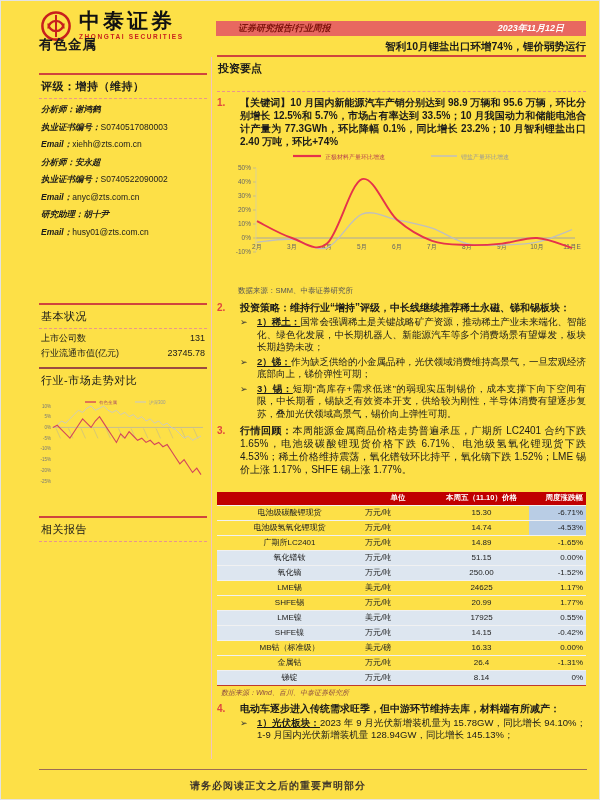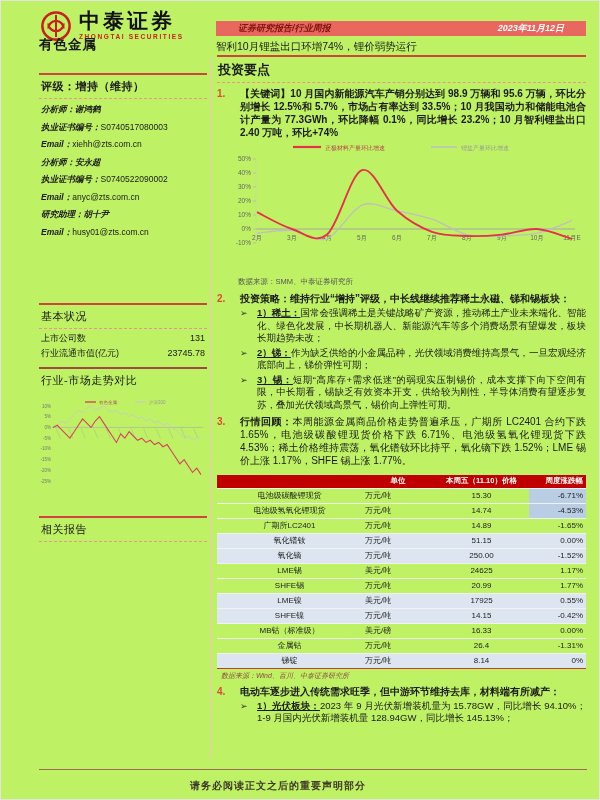--- a/index.html
+++ b/index.html
@@ -1,64 +1,64 @@
 <!DOCTYPE html>
 <html><head>
 <meta charset="utf-8">
 <style>
   *{margin:0;padding:0;box-sizing:border-box}
   html,body{background:#f4f4f4}
-  .page{position:relative;width:600px;height:800px;background:#bef264;margin:0 auto;
+  .page{position:relative;width:600px;height:800px;background:#fde047;margin:0 auto;
         font-family:"Liberation Sans","DejaVu Sans",sans-serif;color:#1a1a1a;overflow:hidden;
         border:1px solid #e3e3e3}
   
   .logo-wrap{position:absolute;left:38px;top:8px;display:flex;align-items:flex-start}
   .brand{margin-left:6px}
   .brand-cn{font-family:"Liberation Serif","DejaVu Serif",serif;font-size:21px;font-weight:bold;letter-spacing:3px;color:#111;line-height:24px}
   .brand-en{font-size:6.5px;color:#c8201d;letter-spacing:1.6px;font-weight:bold}
   .banner{position:absolute;left:215px;top:20px;width:370px;height:15px;background:#e86860;
           display:flex;justify-content:space-between;align-items:center;padding:0 22px}
   .banner-left{font-style:italic;font-weight:bold;font-size:9px;color:#7e120c}
   .banner-date{font-style:italic;font-weight:bold;font-size:9px;color:#ffffff}
   .industry{position:absolute;left:38px;top:35px;font-size:13.5px;font-weight:bold;letter-spacing:1px}
-  .report-title{position:absolute;left:215px;top:39px;width:370px;text-align:left;font-size:10.5px;font-weight:normal}
+  .report-title{position:absolute;left:215px;top:39px;width:370px;text-align:right;font-size:10.5px;font-weight:bold}
   
   .vdiv{position:absolute;left:210px;top:56px;width:1px;height:702px;background:#f2c4c0}
   .sidebar{position:absolute;left:38px;top:72px;width:168px}
   .maincol{position:absolute;left:216px;top:54px;width:369px}
   .redline{border-top:2px solid #cf453e}
   .dashed{border-top:1px dashed #e8958e;margin:1px 0 2px}
   .solidline{border-top:2px solid #9c4a42;margin-top:7px}
   
   .rating{font-size:11px;font-weight:bold;padding:4px 2px 3px;letter-spacing:.5px}
   .cline{font-size:8.5px;line-height:17.5px;white-space:nowrap;padding:0 2px}
   .c-label{font-weight:bold;font-style:italic}
   .c-val.bold{font-weight:bold;font-style:italic}
   .sec-h{font-size:11px;font-weight:normal;padding:4px 2px 3px;letter-spacing:.5px}
   .srow{display:flex;justify-content:space-between;font-size:9px;line-height:14.5px;padding:0 2px}
   .gap-basic{margin-top:62px}
   .gap-related{margin-top:16px}
   .mini-chart{display:block;margin-top:5px}
   
-  .main-sec-title{font-size:13px;font-weight:bold;padding:4px 1px 2px}
+  .main-sec-title{font-size:11px;font-weight:bold;padding:4px 1px 14px}
   .dashed-red{border-top:1px dashed #e8958e;margin:1px 0 4px}
   .num-item{display:flex;margin-top:4px}
   .num{color:#e0473f;font-weight:bold;flex:none;width:23px;font-size:10px;line-height:13px}
   .itext{flex:1;font-size:10px;line-height:13px;text-align:justify}
   .itext.allbold{font-weight:bold}
   .ilead{font-weight:bold}
   .bullets{margin:2px 0 2px 23px}
   .bullet{display:flex;margin-top:2px}
   .bmark{flex:none;width:17px;font-size:9px;line-height:12.5px;color:#333}
   .btext{flex:1;font-size:9.5px;line-height:12.5px;text-align:justify}
   .lead{font-weight:bold;text-decoration:underline}
   .src{font-size:7.5px;color:#555;margin:3px 0 5px 21px}
   .src2{font-size:7px;color:#8c4a42;margin:2px 0 4px 4px;font-style:italic}
   
-  table.ptable{border-collapse:collapse;width:369px;margin-top:8px;border-bottom:1.5px solid #c0392b}
+  table.ptable{border-collapse:collapse;width:369px;margin-top:16px;border-bottom:1.5px solid #c0392b}
   table.ptable th{background:#c00000;color:#fff;font-size:7.5px;font-weight:bold;height:13px;padding:0 3px}
   table.ptable td{font-size:8px;height:15px;padding:0 3px;border-top:1px solid #f1f1f1;color:#222}
   table.ptable tr.hl td{background:#dde6f0}
   td.c0{width:145px;text-align:center}
   td.c1{width:72px;text-align:left}
   td.c2{width:95px;text-align:center}
   td.c3{width:57px;text-align:right}
   th.h1{width:72px;text-align:center}
   th.h2{width:95px;text-align:center}
   th.h3{width:57px;text-align:right}

